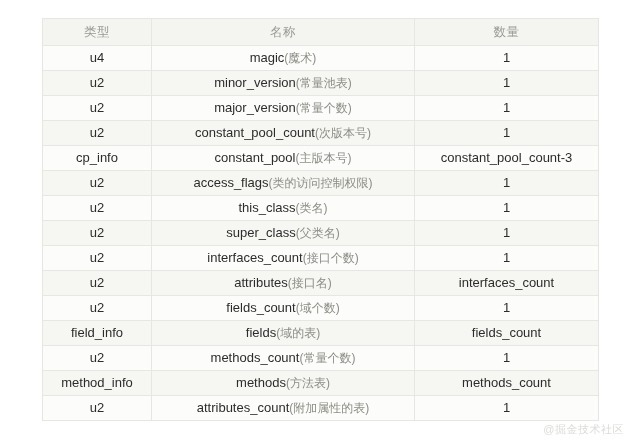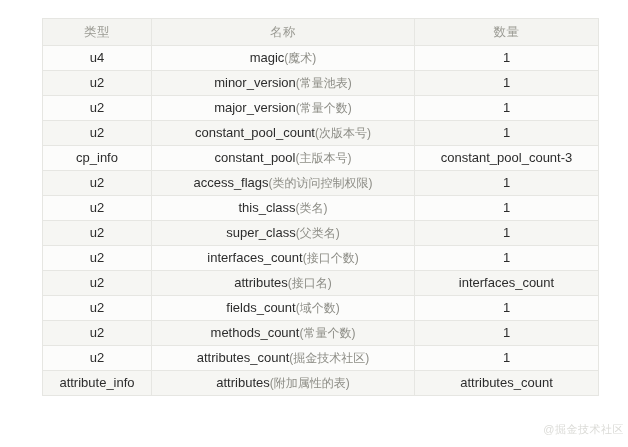--- a/index.html
+++ b/index.html
@@ -161,33 +161,38 @@
             <td>u2</td>
             <td><span>attributes</span><span class="cn">(接口名)</span></td>
             <td>interfaces_count</td>
           </tr>
           <tr>
             <td>u2</td>
             <td><span>fields_count</span><span class="cn">(域个数)</span></td>
             <td>1</td>
           </tr>
           <tr>
+            <td>field_info</td>
+            <td><span>fields</span><span class="cn">(域的表)</span></td>
+            <td>fields_count</td>
+          </tr>
+          <tr>
             <td>u2</td>
             <td><span>methods_count</span><span class="cn">(常量个数)</span></td>
             <td>1</td>
           </tr>
           <tr>
-            <td>u2</td>
-            <td><span>attributes_count</span><span class="cn">(掘金技术社区)</span></td>
-            <td>1</td>
+            <td>method_info</td>
+            <td><span>methods</span><span class="cn">(方法表)</span></td>
+            <td>methods_count</td>
           </tr>
           <tr>
-            <td>attribute_info</td>
-            <td><span>attributes</span><span class="cn">(附加属性的表)</span></td>
-            <td>attributes_count</td>
+            <td>u2</td>
+            <td><span>attributes_count</span><span class="cn">(附加属性的表)</span></td>
+            <td>1</td>
           </tr>
         </tbody>
     </table>
   </div>
 
   <div class="watermark">@掘金技术社区</div>
 
 </div>
 
 </body></html>

